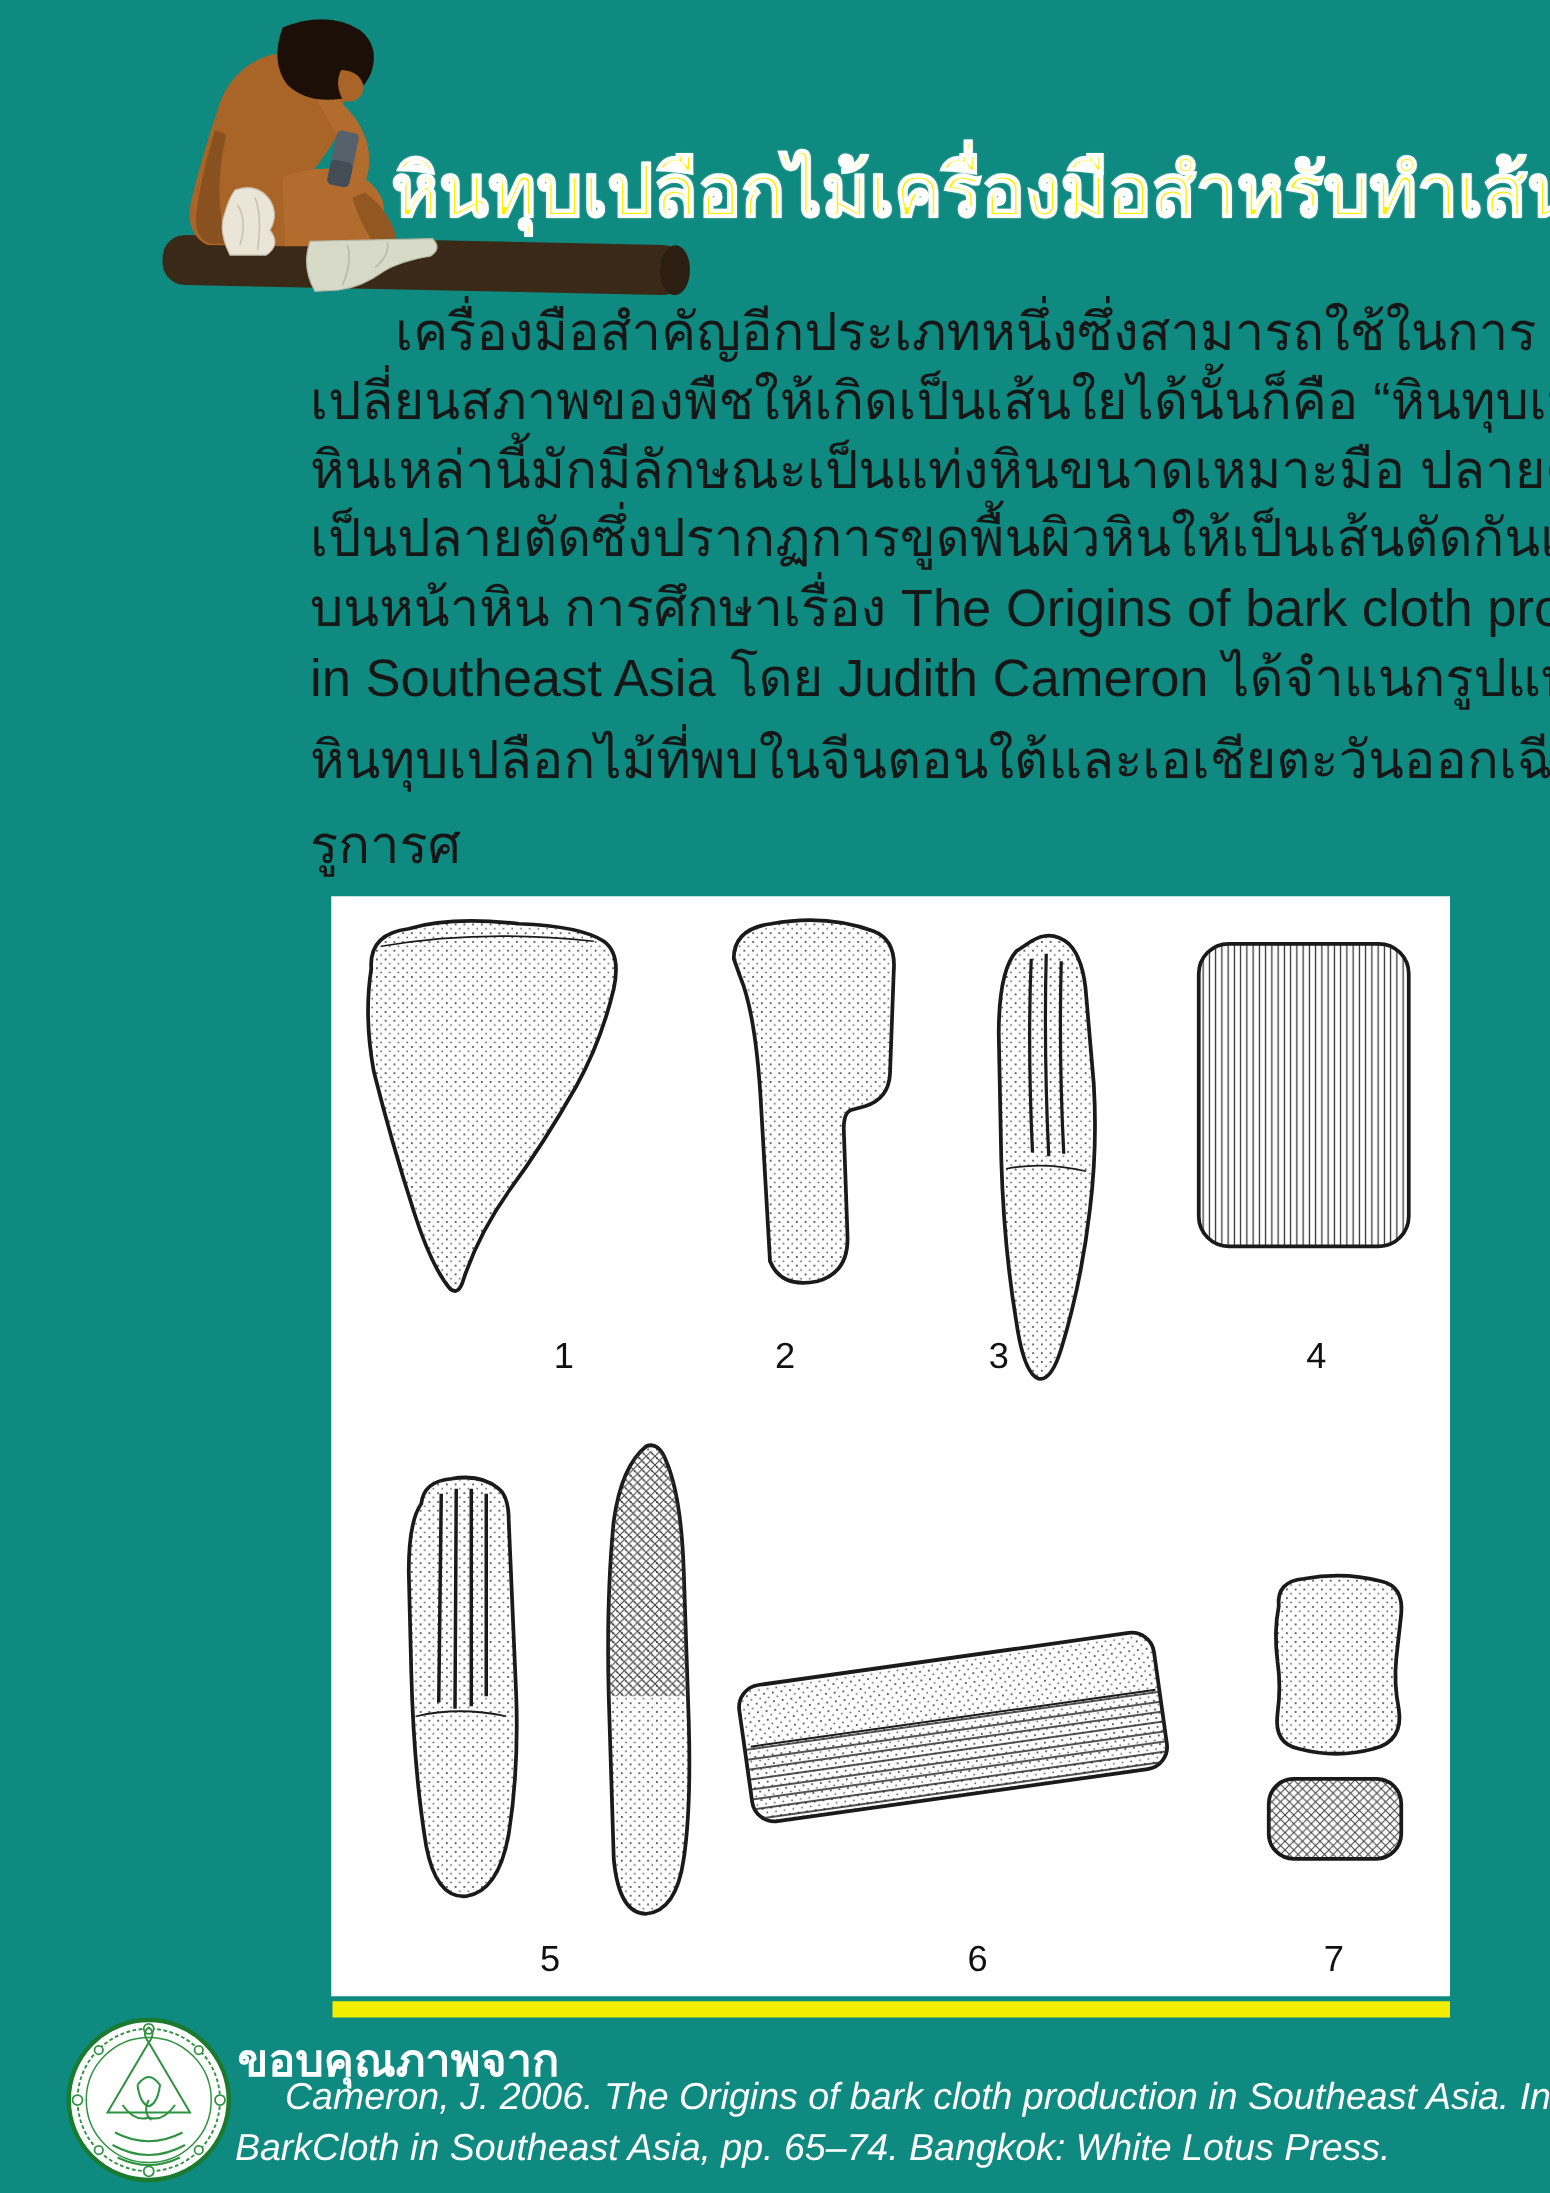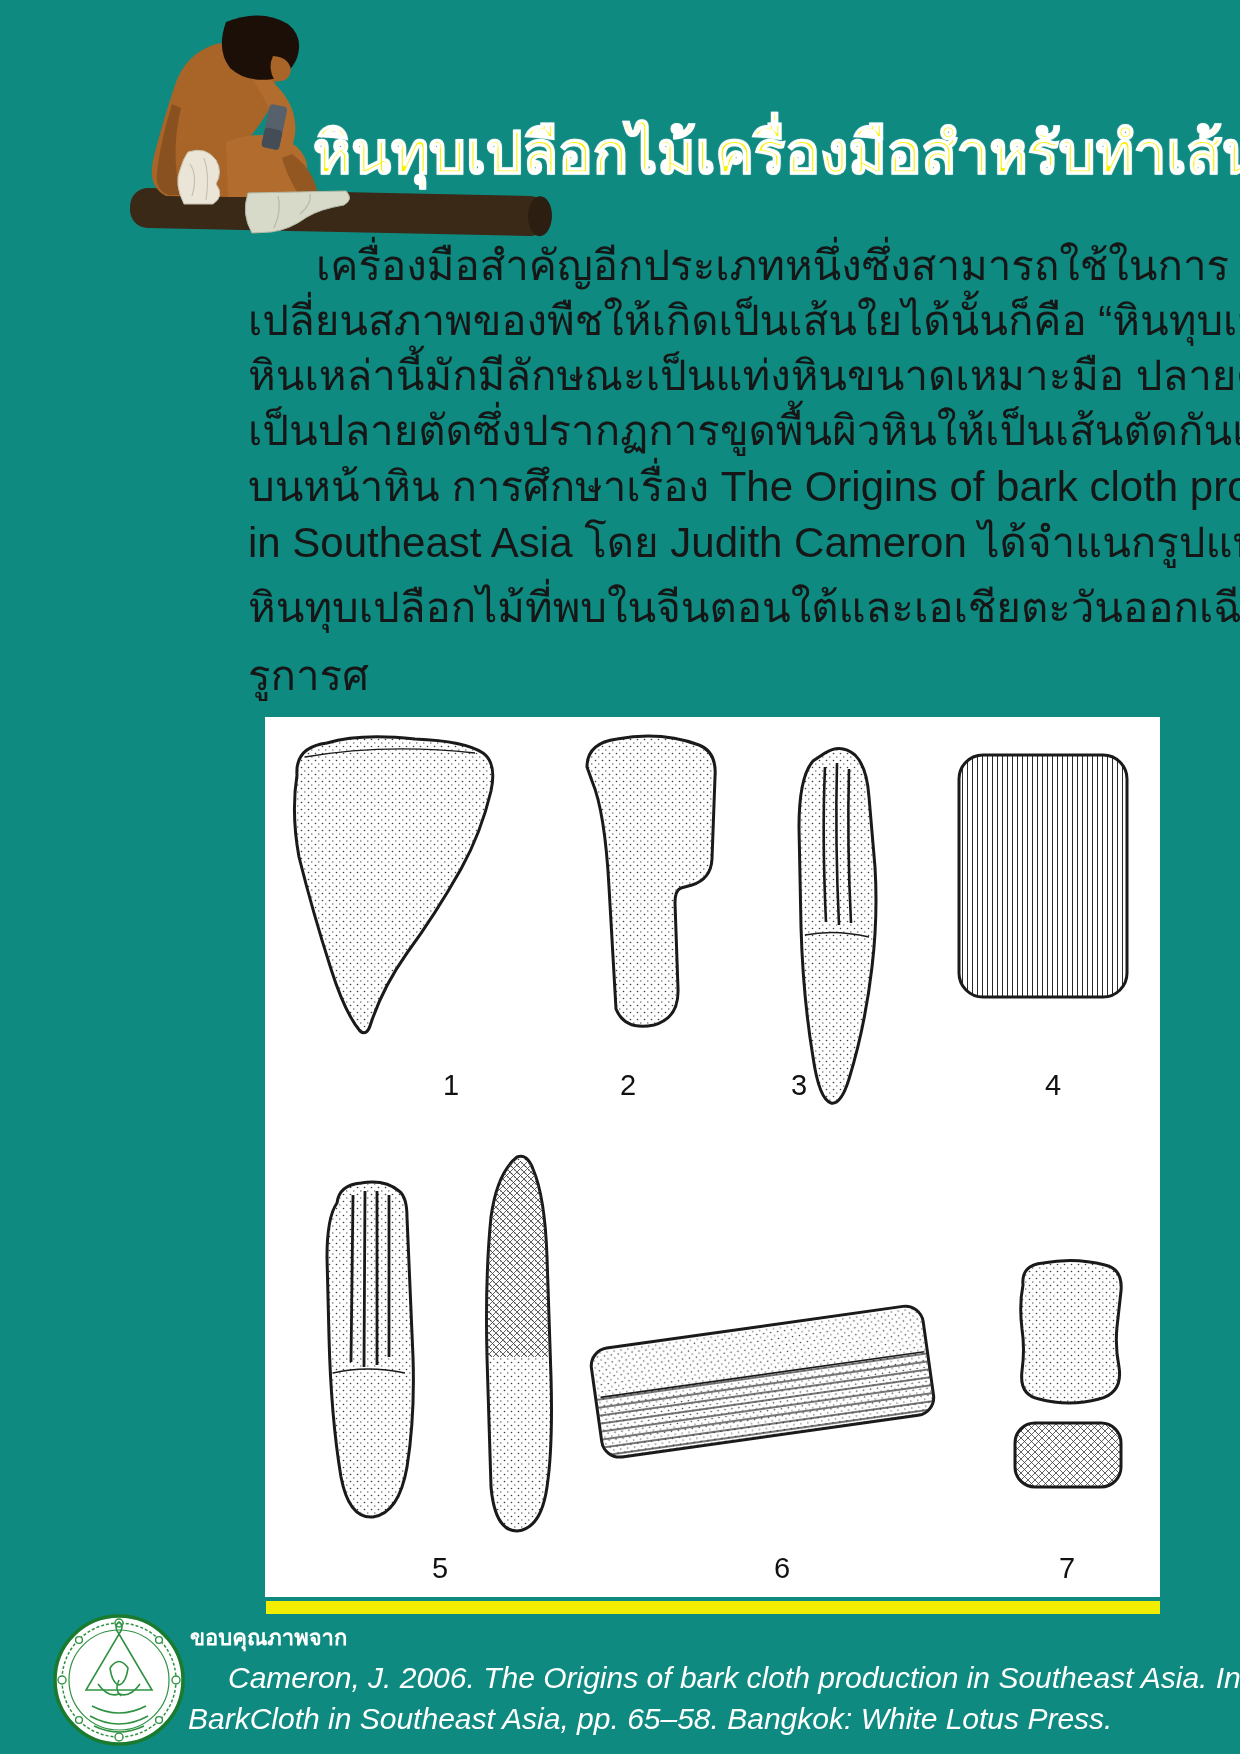--- a/index.html
+++ b/index.html
@@ -8,21 +8,21 @@
   .title{position:absolute;left:313px;top:106px;font-size:58px;font-weight:bold;
          color:#f8f200;white-space:nowrap;letter-spacing:0px;
          -webkit-text-stroke:1.5px #ffffff;
          text-shadow:0 0 2px rgba(255,255,255,.85);}
   .bline{position:absolute;font-family:Liberation Sans, sans-serif;
          font-size:42px;color:#161616;white-space:nowrap;line-height:1.1;}
   .panel{position:absolute;left:265px;top:717px;width:895px;height:880px;background:#ffffff;}
   .figlabel{position:absolute;width:60px;text-align:center;font-size:29px;color:#111;
             font-family:"Liberation Sans",sans-serif;}
   .ybar{position:absolute;left:266px;top:1601px;width:894px;height:13px;background:#f3ee00;}
-  .credit-head{position:absolute;left:190px;top:1620px;font-size:22px;font-weight:bold;
+  .credit-head{position:absolute;left:190px;top:1620px;font-size:36px;font-weight:bold;
                color:#ffffff;white-space:nowrap;}
   .credit-line{position:absolute;font-size:30px;font-style:italic;color:#ffffff;white-space:nowrap;}
   svg{display:block;}
 </style>
 </head>
 <body>
 
 <div class="page">
 
   <svg class="scene" style="position:absolute;left:78px;top:4px" width="480" height="236" viewBox="0 0 480 236">
@@ -157,15 +157,15 @@
       <path d="M60,58 q9,-13 18,0 q-2,15 -9,17 q-7,-2 -9,-17"></path>
       <path d="M69,70 q-5,10 2,16"></path>
       <path d="M48,74 q10,14 21,10 M90,74 q-10,14 -21,10"></path>
       <path d="M42,96 q27,14 54,0 M40,106 q29,16 58,0 M44,116 q25,12 50,0"></path>
       <path d="M69,24 q-6,-8 0,-12 q6,4 0,12"></path>
     </g>
   </svg>
 
   <div class="credit-head">ขอบคุณภาพจาก</div>
   <div class="credit-line" style="left:228px;top:1661px">Cameron, J. 2006. The Origins of bark cloth production in Southeast Asia. In M. Howard (ed),</div>
-  <div class="credit-line" style="left:188px;top:1702px">BarkCloth in Southeast Asia, pp. 65–58. Bangkok: White Lotus Press.</div>
+  <div class="credit-line" style="left:188px;top:1702px">BarkCloth in Southeast Asia, pp. 65–74. Bangkok: White Lotus Press.</div>
 
 </div>
 
 </body></html>

